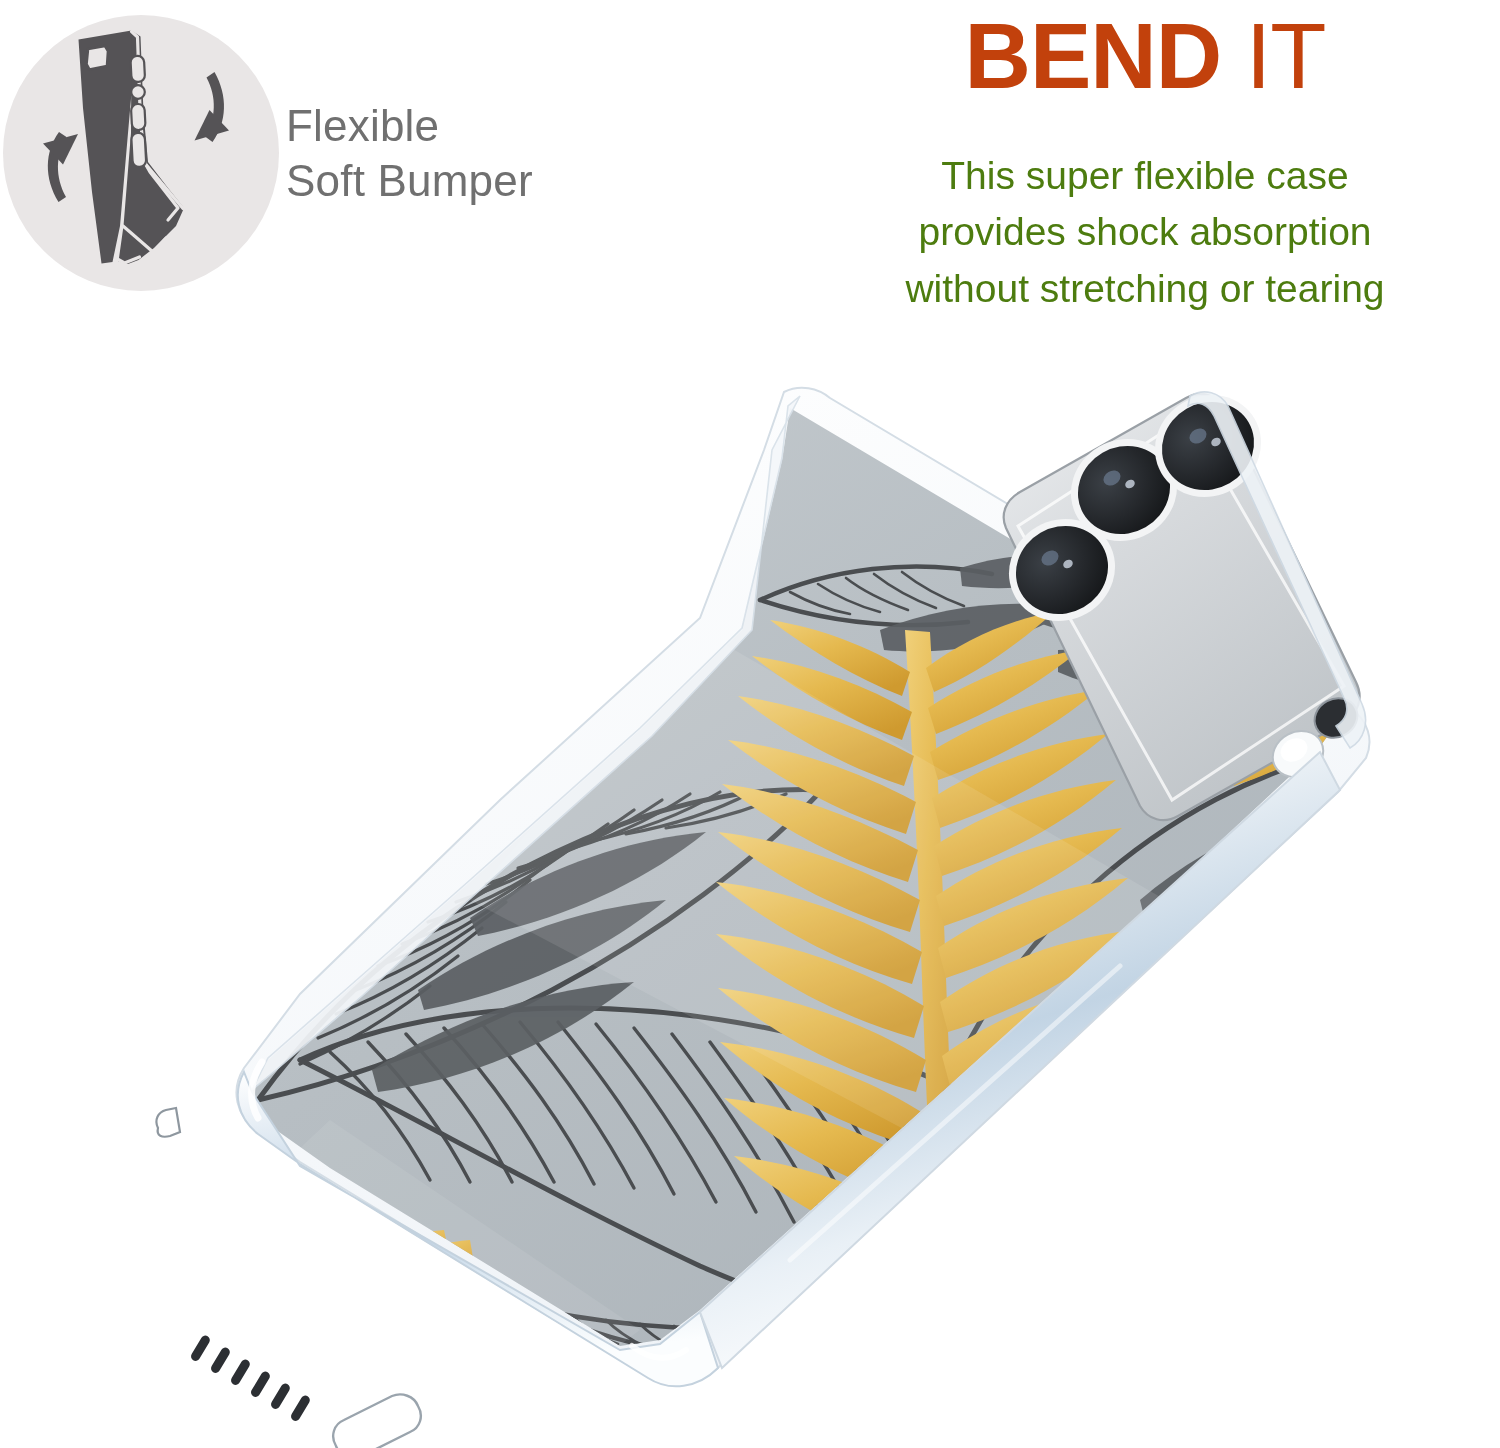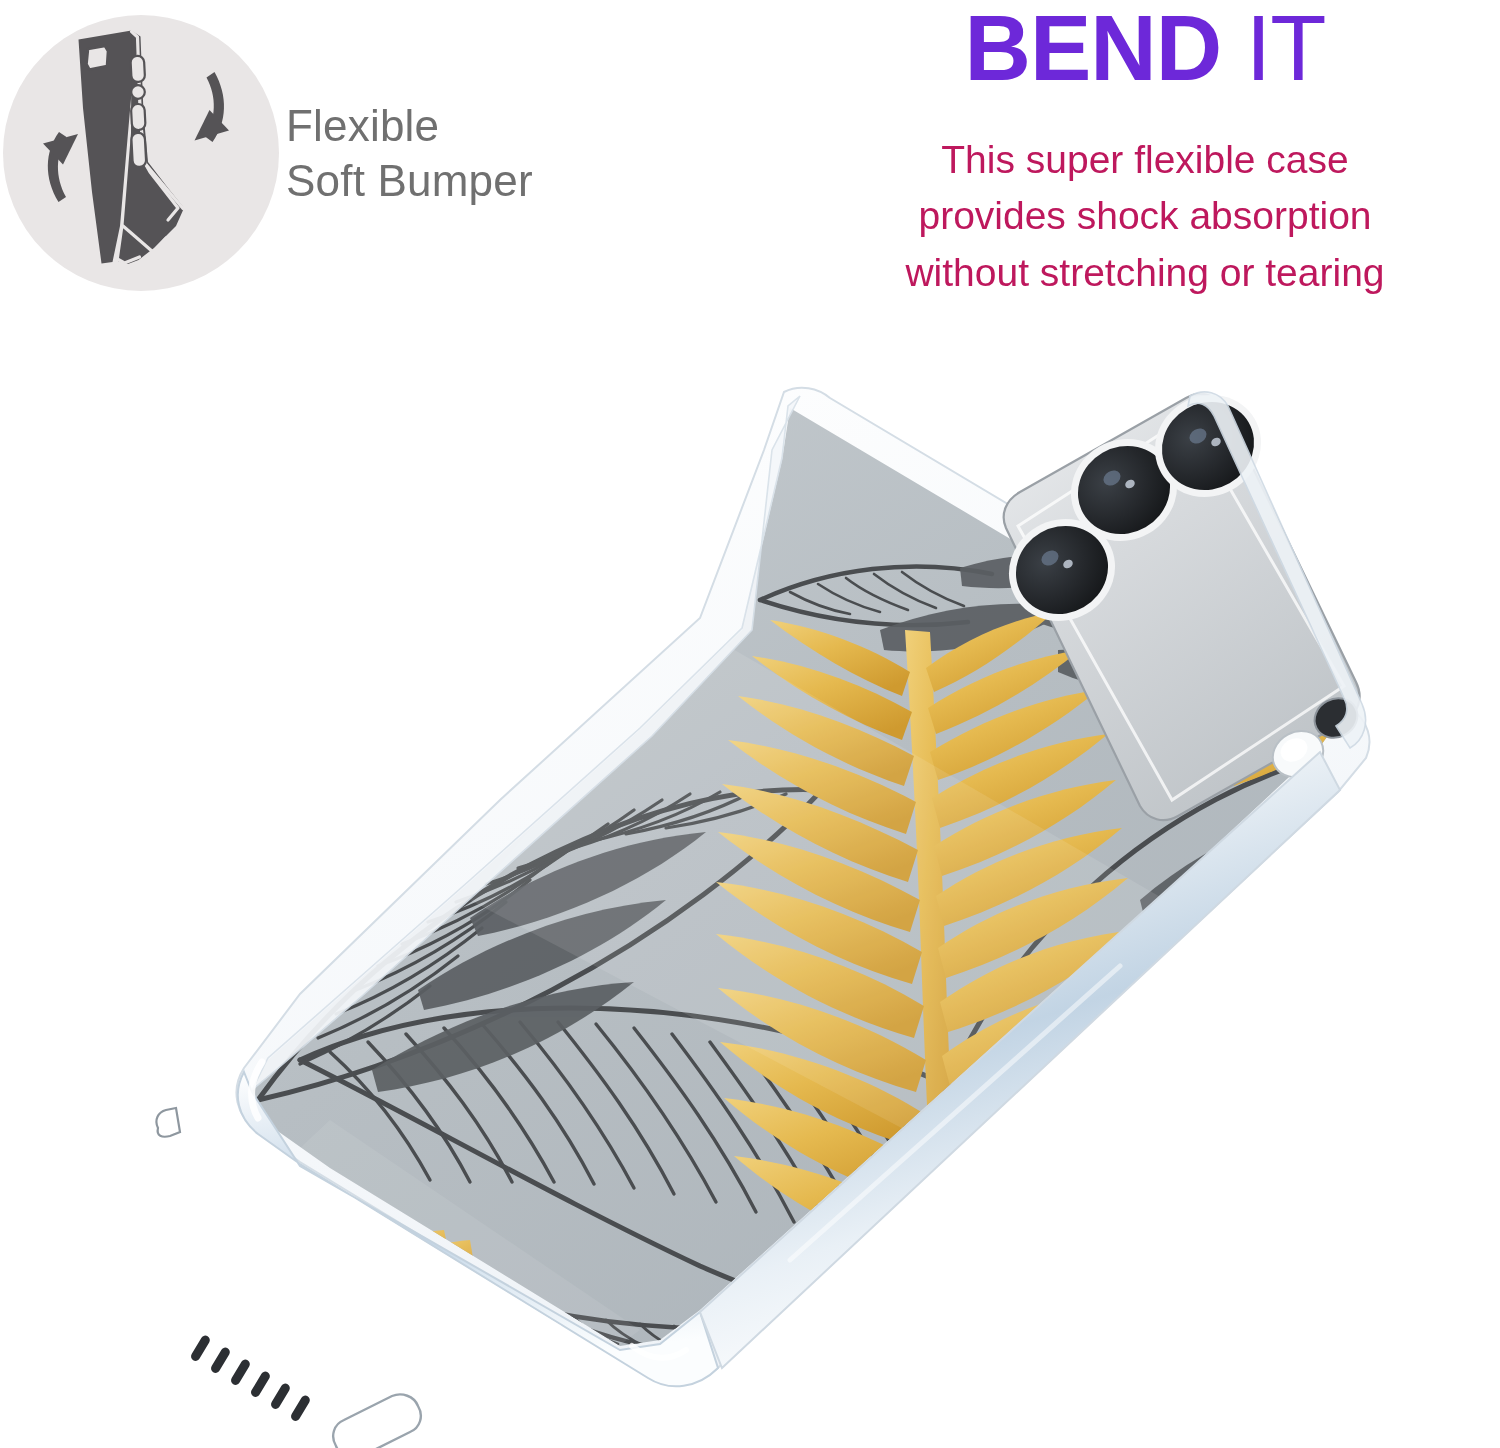--- a/index.html
+++ b/index.html
@@ -50,39 +50,39 @@
 
   
   #headline-block {
     position: absolute;
     left: 800px;
     top: 0px;
     width: 690px;
     text-align: center;
   }
   #headline {
-    margin: 0;
+    margin: 8px;
     padding-top: 2px;
     font-size: 92px;
     line-height: 1.02;
-    color: #6d28d9;
+    color: #c2410c;
     letter-spacing: -1px;
   }
   #headline .hl-strong {
     font-weight: 700;
   }
   #headline .hl-light {
     font-weight: 400;
   }
   #subhead {
     margin: 0;
     padding-top: 36px;
     font-size: 39px;
     line-height: 1.45;
-    color: #be185d;
+    color: #4d7c0f;
     font-weight: 400;
     white-space: pre-line;
   }
 
   
   #product-photo {
     position: absolute;
     left: 0px;
     top: 300px;
     width: 1500px;

